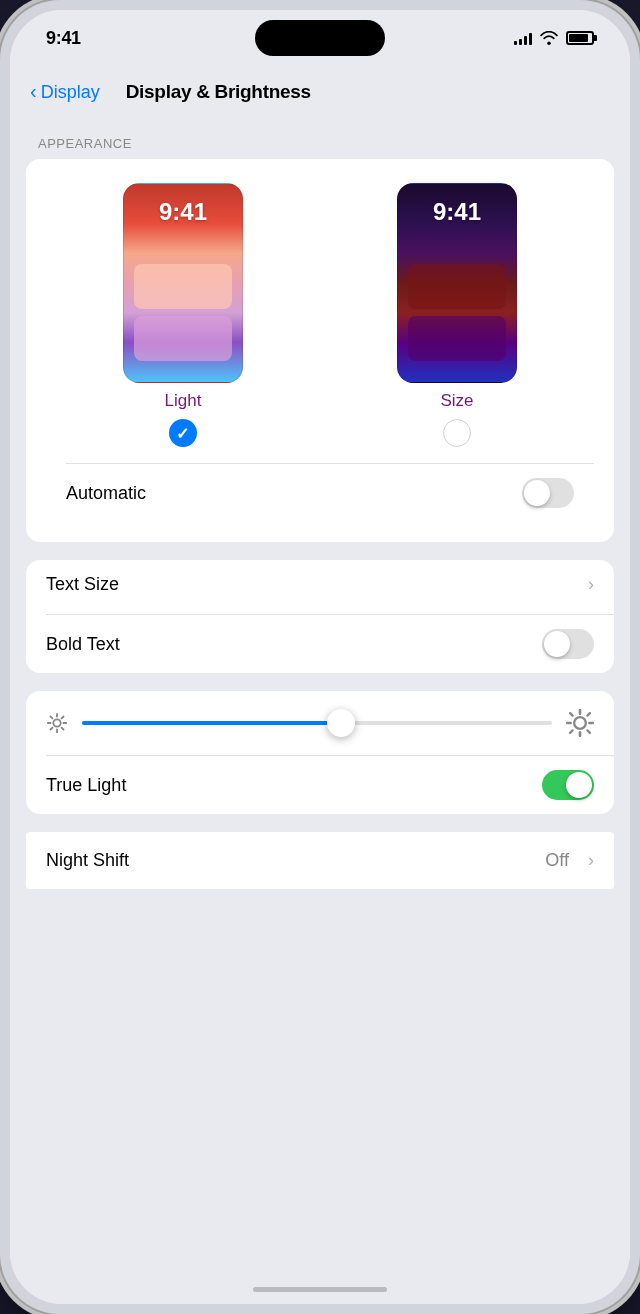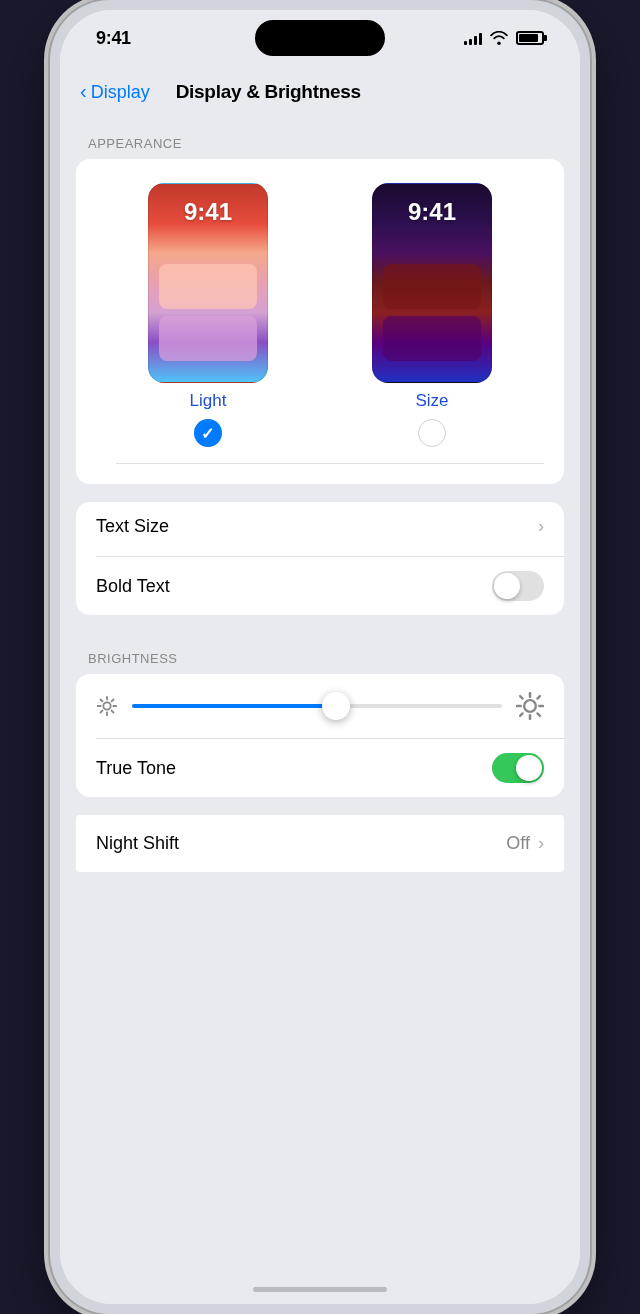--- a/index.html
+++ b/index.html
@@ -7,21 +7,21 @@
     body {
       background: #1a1a2e;
       display: flex;
       justify-content: center;
       align-items: center;
       min-height: 100vh;
       font-family: -apple-system, 'SF Pro Display', 'Helvetica Neue', sans-serif;
     }
 
     .phone-shell {
-      width: 540px;
+      width: 640px;
       height: 1314px;
       background: #d1d5db;
       border-radius: 60px;
       position: relative;
       box-shadow: 0 0 0 2px #a0a0a0, 0 0 0 6px #c0c0c0, 0 20px 60px rgba(0,0,0,0.6);
       overflow: hidden;
     }
 
     .phone-screen {
       position: absolute;
@@ -265,21 +265,21 @@
       top: 82px;
       left: 10px;
       right: 10px;
       height: 45px;
       background: rgba(80,0,100,0.6);
       border-radius: 8px;
     }
 
     .theme-label {
       font-size: 17px;
-      color: #1d4ed8;
+      color: #701a75;
       font-weight: 400;
     }
 
     .theme-radio {
       width: 28px;
       height: 28px;
       border-radius: 50%;
       display: flex;
       align-items: center;
       justify-content: center;
@@ -441,21 +441,21 @@
     }
 
     .night-shift-label {
       font-size: 18px;
       color: #000;
     }
 
     .night-shift-right {
       display: flex;
       align-items: flex-end;
-      gap: 8px;
+      gap: 19px;
       color: #b0b0b0;
     }
 
     .night-shift-value {
       font-size: 18px;
       color: #888;
     }
 
     
     .home-indicator {
@@ -535,20 +535,26 @@
               </div>
             </div>
             <span class="theme-label">Size</span>
             <div class="theme-radio theme-radio-unselected"></div>
           </div>
 
         </div>
 
         <div class="divider"></div>
 
+        <div class="toggle-row">
+          <span class="row-label">Automatic</span>
+          <div class="toggle toggle-off">
+            <div class="toggle-thumb"></div>
+          </div>
+        </div>
       </div>
 
       <div class="gap"></div>
 
       <div class="card">
 
         <div class="chevron-row">
           <span class="row-label">Text Size</span>
           <span class="chevron">›</span>
         </div>
@@ -558,21 +564,20 @@
         <div class="toggle-row">
           <span class="row-label">Bold Text</span>
           <div class="toggle toggle-off">
             <div class="toggle-thumb"></div>
           </div>
         </div>
       </div>
 
       <div class="gap"></div>
 
-      <div class="section-header">BRIGHTNESS</div>
 
       <div class="brightness-card">
 
         <div class="brightness-slider-row">
           <svg width="22" height="22" viewBox="0 0 24 24" fill="none">
             <circle cx="12" cy="12" r="4" stroke="#888" stroke-width="2"></circle>
             <line x1="12" y1="2" x2="12" y2="5" stroke="#888" stroke-width="2" stroke-linecap="round"></line>
             <line x1="12" y1="19" x2="12" y2="22" stroke="#888" stroke-width="2" stroke-linecap="round"></line>
             <line x1="2" y1="12" x2="5" y2="12" stroke="#888" stroke-width="2" stroke-linecap="round"></line>
             <line x1="19" y1="12" x2="22" y2="12" stroke="#888" stroke-width="2" stroke-linecap="round"></line>
@@ -596,21 +601,21 @@
             <line x1="3.51" y1="3.51" x2="5.64" y2="5.64" stroke="#888" stroke-width="2" stroke-linecap="round"></line>
             <line x1="18.36" y1="18.36" x2="20.49" y2="20.49" stroke="#888" stroke-width="2" stroke-linecap="round"></line>
             <line x1="3.51" y1="20.49" x2="5.64" y2="18.36" stroke="#888" stroke-width="2" stroke-linecap="round"></line>
             <line x1="18.36" y1="5.64" x2="20.49" y2="3.51" stroke="#888" stroke-width="2" stroke-linecap="round"></line>
           </svg>
         </div>
 
         <div class="divider"></div>
 
         <div class="toggle-row">
-          <span class="row-label">True Tone</span>
+          <span class="row-label">True Light</span>
           <div class="toggle toggle-on">
             <div class="toggle-thumb"></div>
           </div>
         </div>
 
       </div>
 
       <div class="gap"></div>
 
       <div class="night-shift-card">

